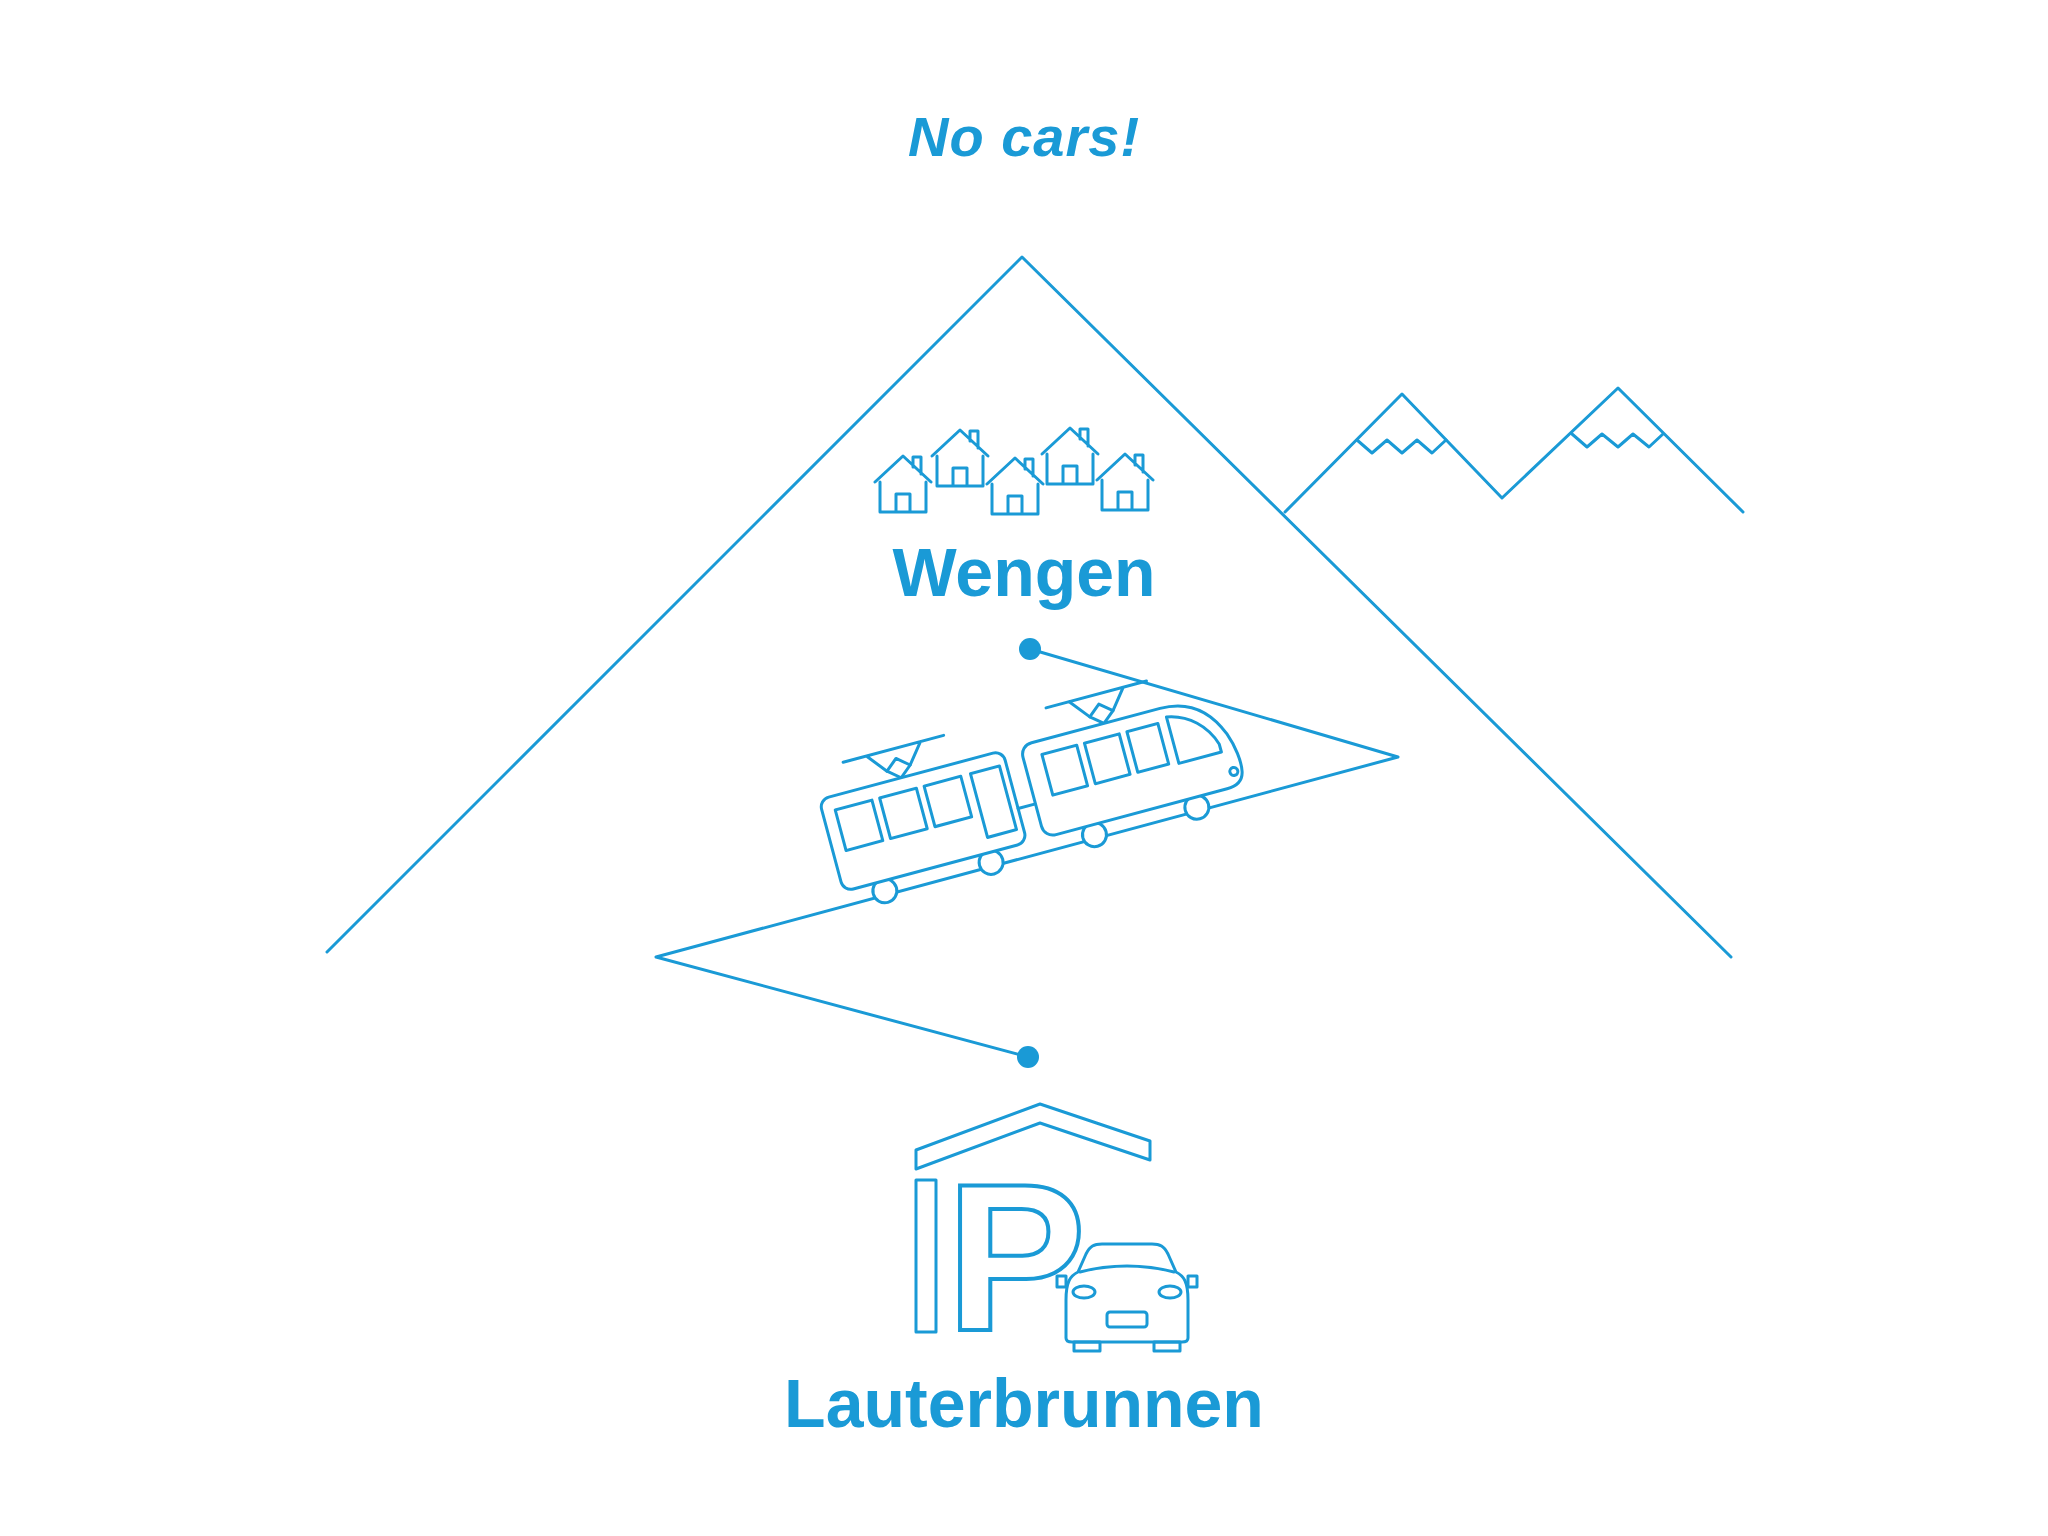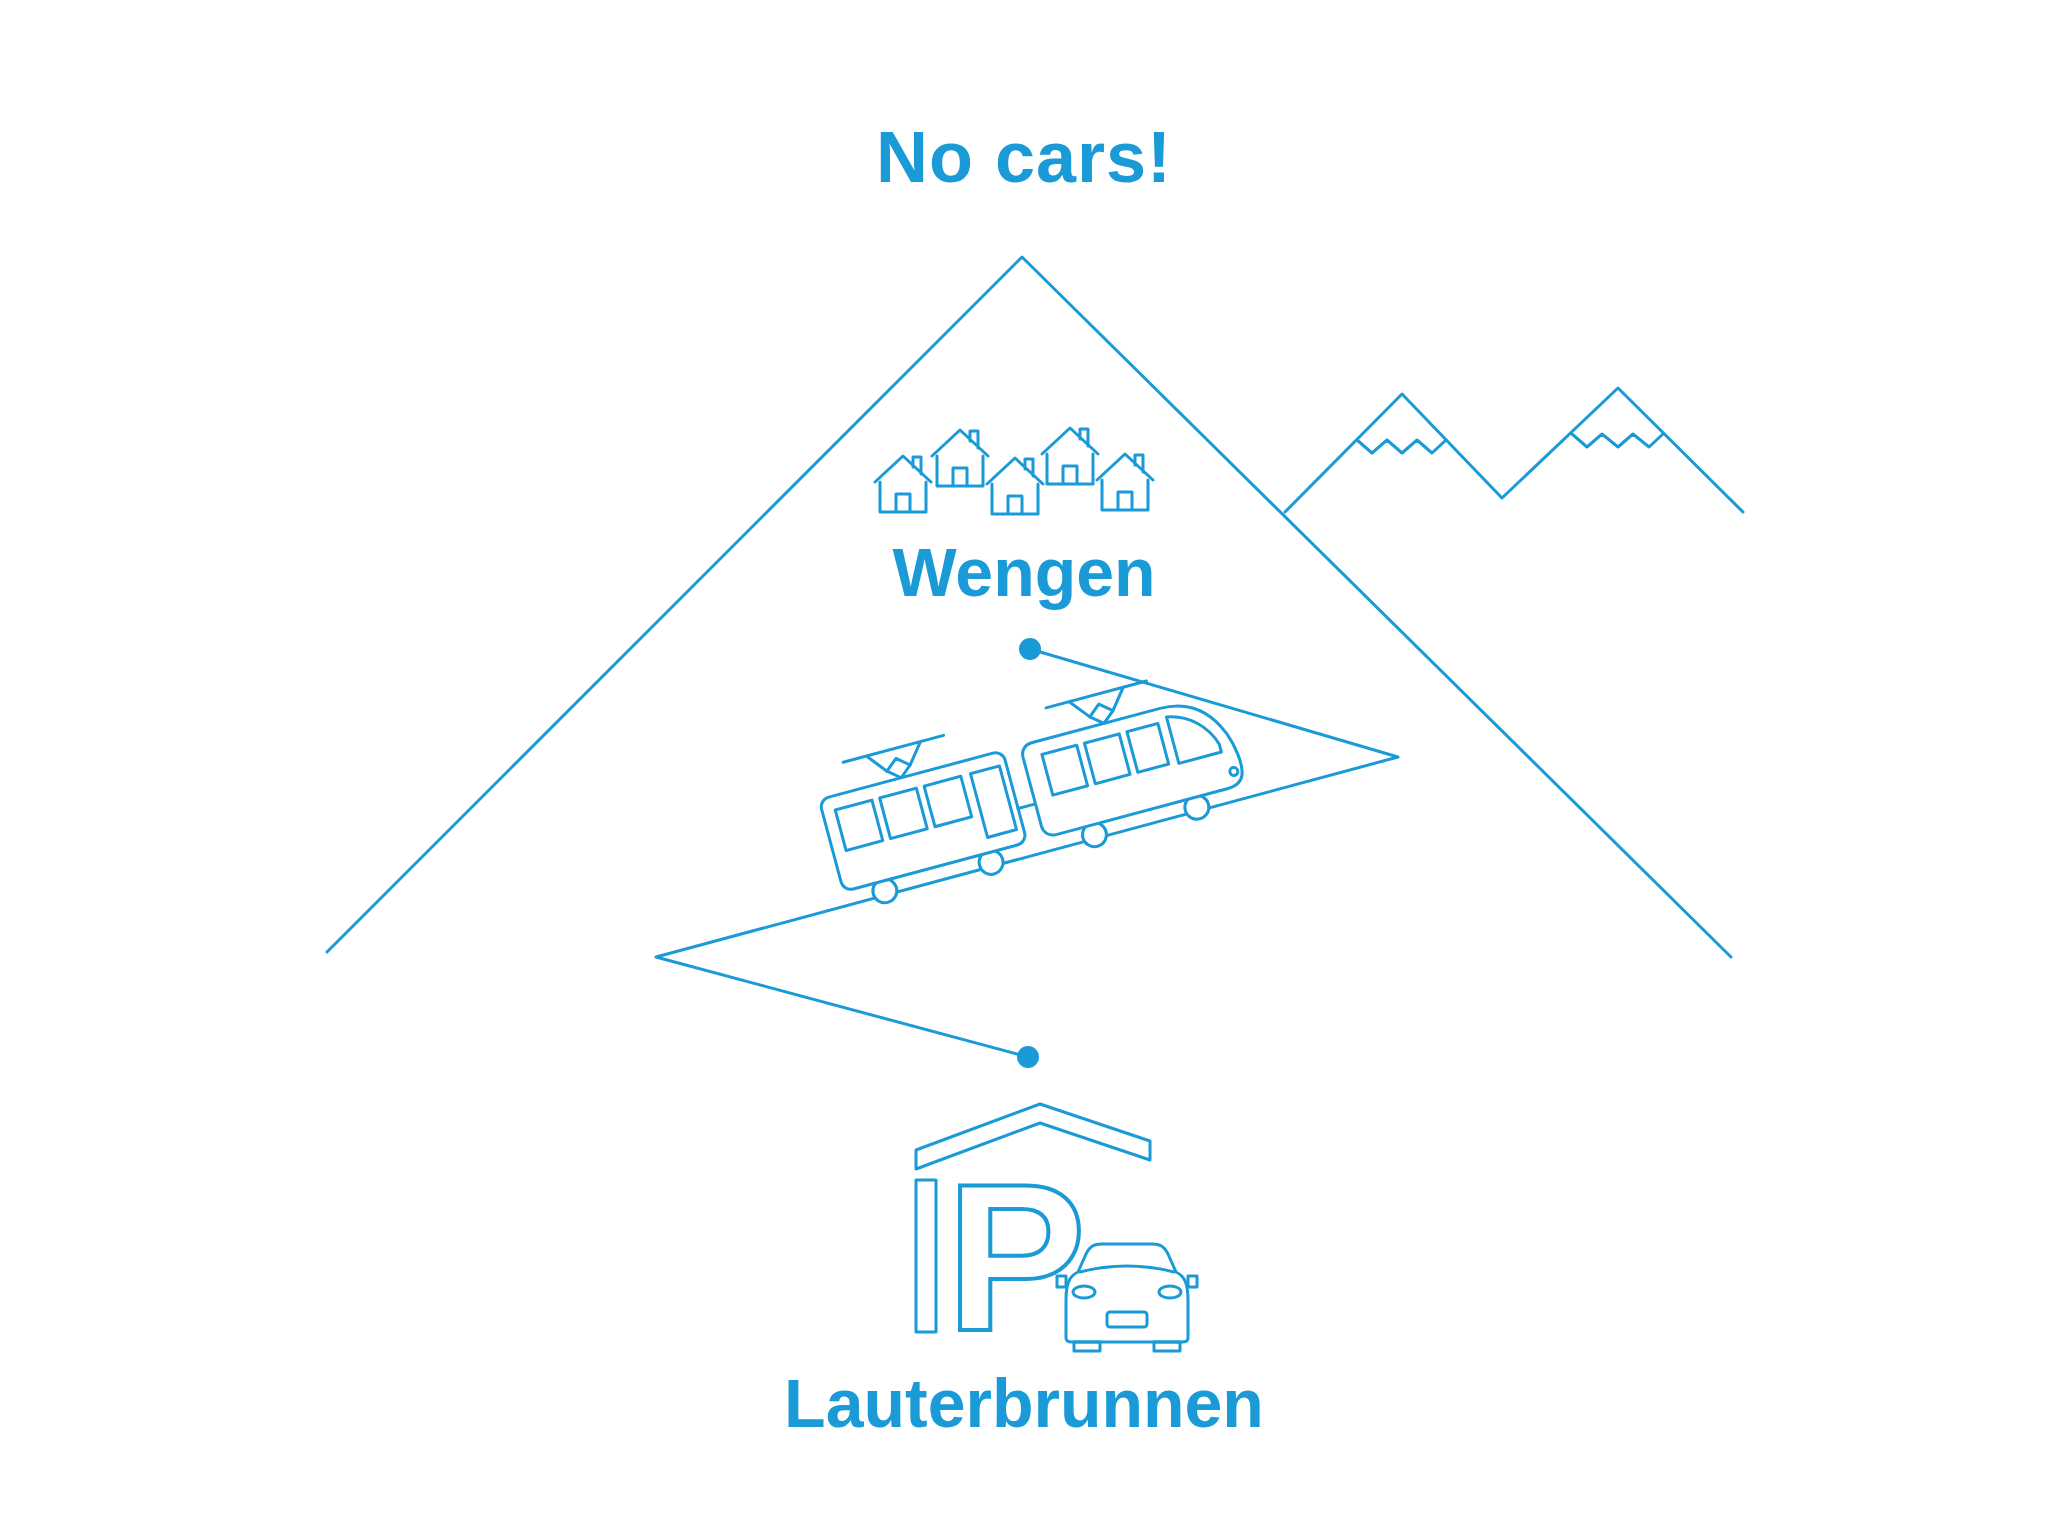--- a/index.html
+++ b/index.html
@@ -2,21 +2,21 @@
 <html><head>
 <meta charset="utf-8">
 <style>
   html,body{margin:0;padding:0;background:#fff;}
   .canvas{
     position:relative;width:2048px;height:1536px;background:#ffffff;
     font-family:"Liberation Sans",sans-serif;overflow:hidden;
   }
   .art{position:absolute;left:0;top:0;}
   .label{position:absolute;left:0;width:100%;text-align:center;color:#1a9ad6;font-weight:bold;}
-  .title-label{top:116px;font-size:72px;font-weight:700;letter-spacing:1px;}
+  .title-label{top:104px;font-size:56px;font-weight:700;letter-spacing:1px;font-style:italic;}
   .wengen-label{top:533px;font-size:68px;}
   .lauterbrunnen-label{top:1364px;font-size:68px;text-align:center;}
   .stroke{fill:none;stroke:#1a9ad6;stroke-width:3;stroke-linejoin:round;stroke-linecap:round;}
   .stroke-fill{fill:#ffffff;stroke:#1a9ad6;stroke-width:3;stroke-linejoin:round;stroke-linecap:round;}
   .dot{fill:#1a9ad6;stroke:none;}
   .p-letter{
     fill:none;stroke:#1a9ad6;stroke-width:4;
     font-family:"Liberation Sans",sans-serif;font-weight:700;font-size:210px;
   }
 </style>

